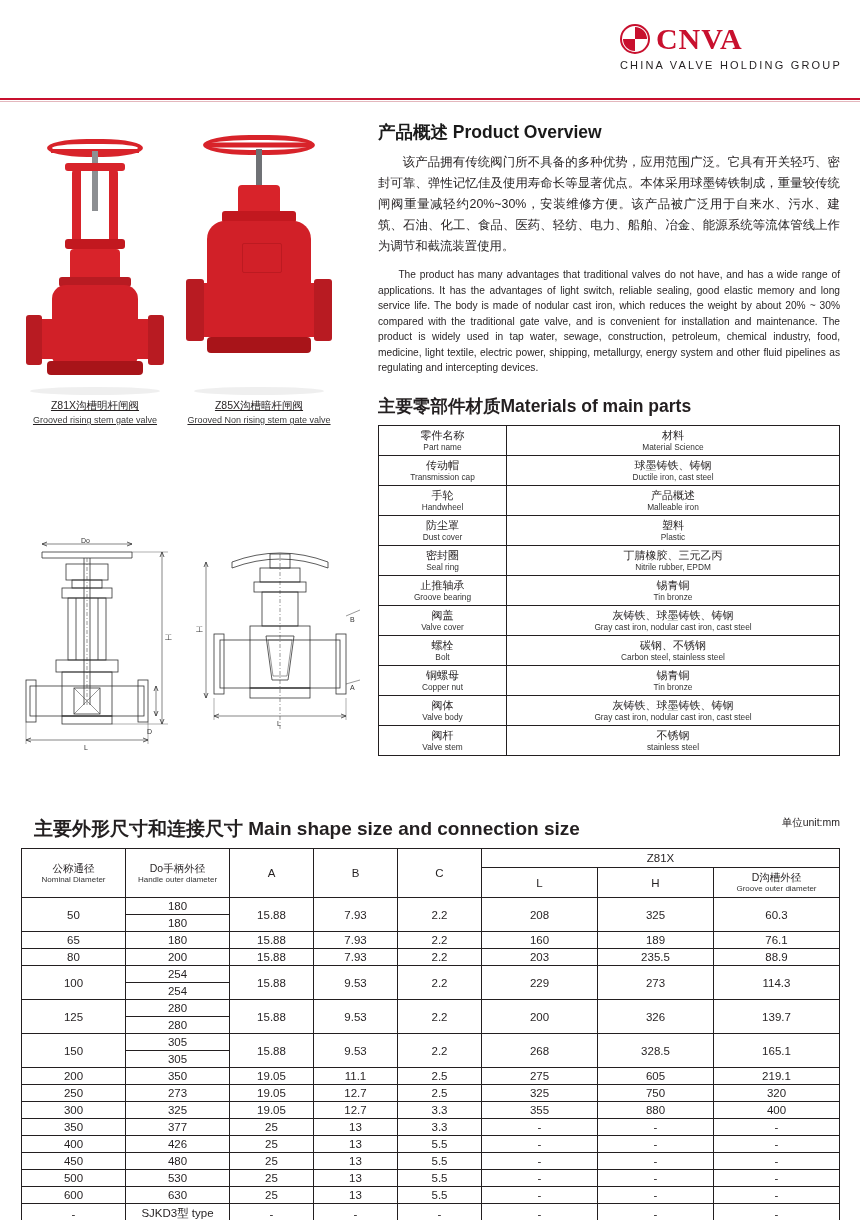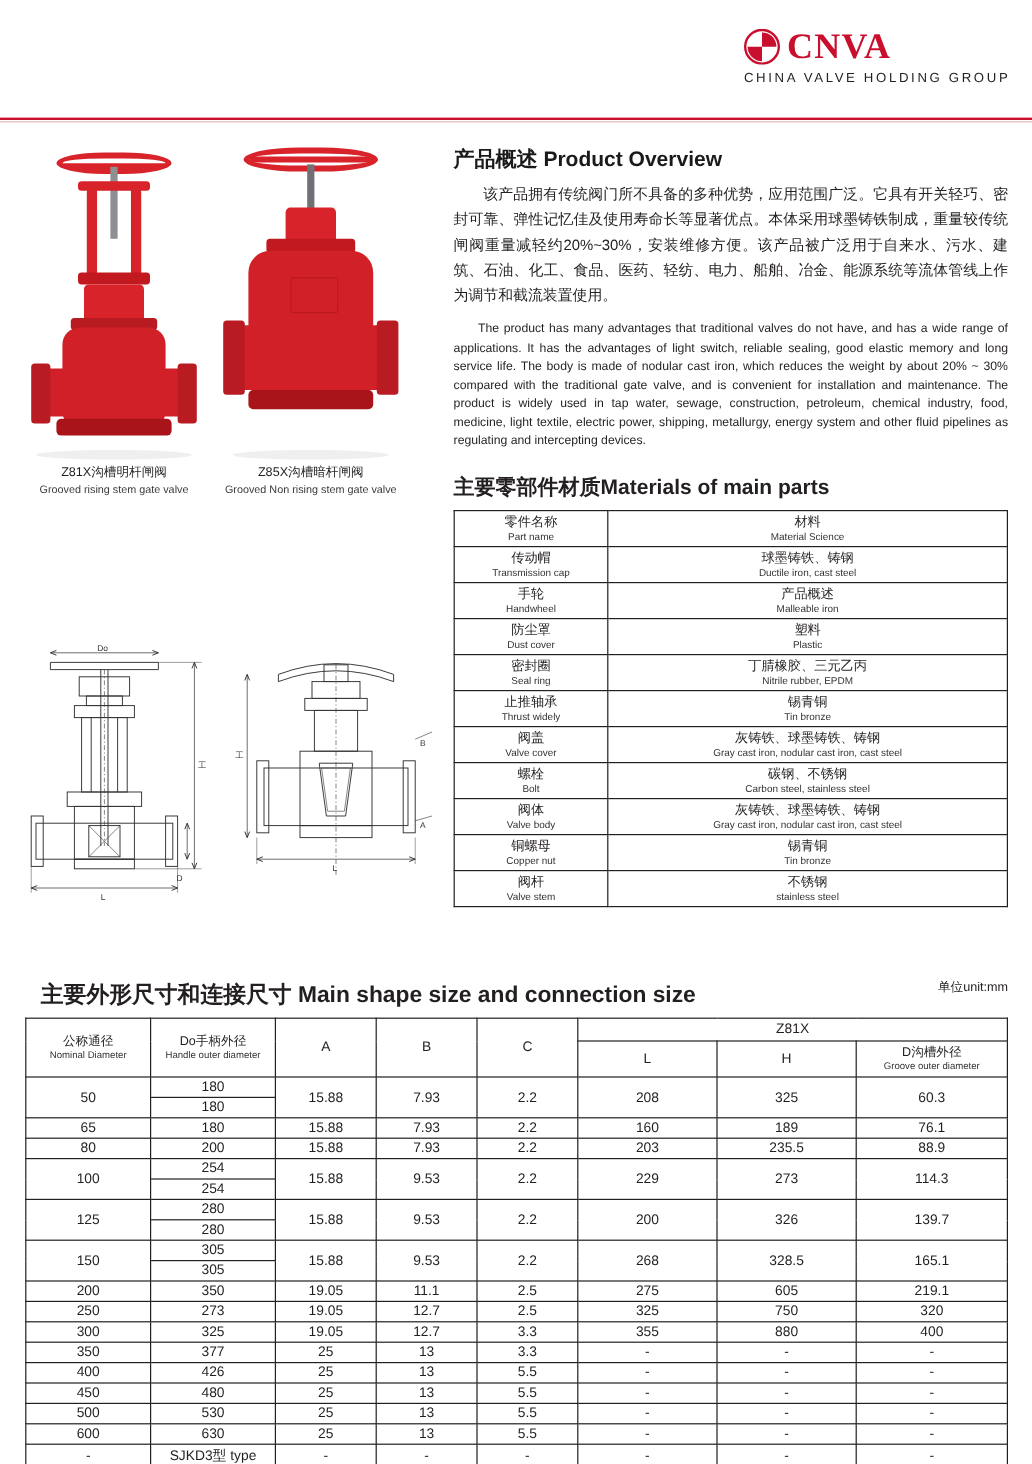--- a/index.html
+++ b/index.html
@@ -24,21 +24,21 @@
   .hdr-right { position: absolute; right: 18px; top: 22px; display:flex; align-items:flex-start; }
   .cnva-logo { display:flex; align-items:center; }
   .cnva-mark { width: 30px; height: 30px; position: relative; margin-right: 6px; }
   .cnva-word { font-size: 30px; font-weight: bold; color:#c8102e; letter-spacing:1px; font-family:"Liberation Serif", serif; }
   .cnva-cn { font-size: 31px; font-weight: bold; color:#231f20; margin-left:8px; letter-spacing:1px; }
   .cnva-sub { font-size: 11px; color:#231f20; letter-spacing: 2.2px; text-align:right; margin-top:3px; }
   .hdr-rule { position:absolute; left:0; right:0; top: 98px; height:2px; background:#c8102e; }
   .hdr-rule-thin { position:absolute; left:0; right:0; top: 101px; height:1px; background:#e3b7bd; }
 
   
-  .photos { position:absolute; left: 20px; top: 118px; width: 330px; }
+  .photos { position:absolute; left: 20px; top: 130px; width: 330px; text-decoration: underline; }
   .photo-row { display:flex; gap: 14px; }
   .photo-cell { width: 150px; text-align:center; }
   .photo-box { height: 265px; position: relative; }
   .cap-cn { font-size: 10.5px; color:#231f20; margin-top:4px; }
   .cap-en { font-size: 9px; color:#3a3a3a; margin-top:2px; }
 
   
   .valve { position:absolute; left:50%; transform:translateX(-50%); bottom:0; }
 
   .hw { position:absolute; left:50%; transform:translateX(-50%); width:96px; height:18px;
@@ -325,21 +325,21 @@
             <span class="en-l">Seal ring</span>
           </td>
           <td>
             <span class="cn-l">丁腈橡胶、三元乙丙</span>
             <span class="en-l">Nitrile rubber, EPDM</span>
           </td>
         </tr>
         <tr>
           <td class="c1">
             <span class="cn-l">止推轴承</span>
-            <span class="en-l">Thrust widely</span>
+            <span class="en-l">Groove bearing</span>
           </td>
           <td>
             <span class="cn-l">锡青铜</span>
             <span class="en-l">Tin bronze</span>
           </td>
         </tr>
         <tr>
           <td class="c1">
             <span class="cn-l">阀盖</span>
             <span class="en-l">Valve cover</span>
@@ -354,36 +354,36 @@
             <span class="cn-l">螺栓</span>
             <span class="en-l">Bolt</span>
           </td>
           <td>
             <span class="cn-l">碳钢、不锈钢</span>
             <span class="en-l">Carbon steel, stainless steel</span>
           </td>
         </tr>
         <tr>
           <td class="c1">
+            <span class="cn-l">铜螺母</span>
+            <span class="en-l">Copper nut</span>
+          </td>
+          <td>
+            <span class="cn-l">锡青铜</span>
+            <span class="en-l">Tin bronze</span>
+          </td>
+        </tr>
+        <tr>
+          <td class="c1">
             <span class="cn-l">阀体</span>
             <span class="en-l">Valve body</span>
           </td>
           <td>
             <span class="cn-l">灰铸铁、球墨铸铁、铸钢</span>
             <span class="en-l">Gray cast iron, nodular cast iron, cast steel</span>
-          </td>
-        </tr>
-        <tr>
-          <td class="c1">
-            <span class="cn-l">铜螺母</span>
-            <span class="en-l">Copper nut</span>
-          </td>
-          <td>
-            <span class="cn-l">锡青铜</span>
-            <span class="en-l">Tin bronze</span>
           </td>
         </tr>
         <tr>
           <td class="c1">
             <span class="cn-l">阀杆</span>
             <span class="en-l">Valve stem</span>
           </td>
           <td>
             <span class="cn-l">不锈钢</span>
             <span class="en-l">stainless steel</span>

